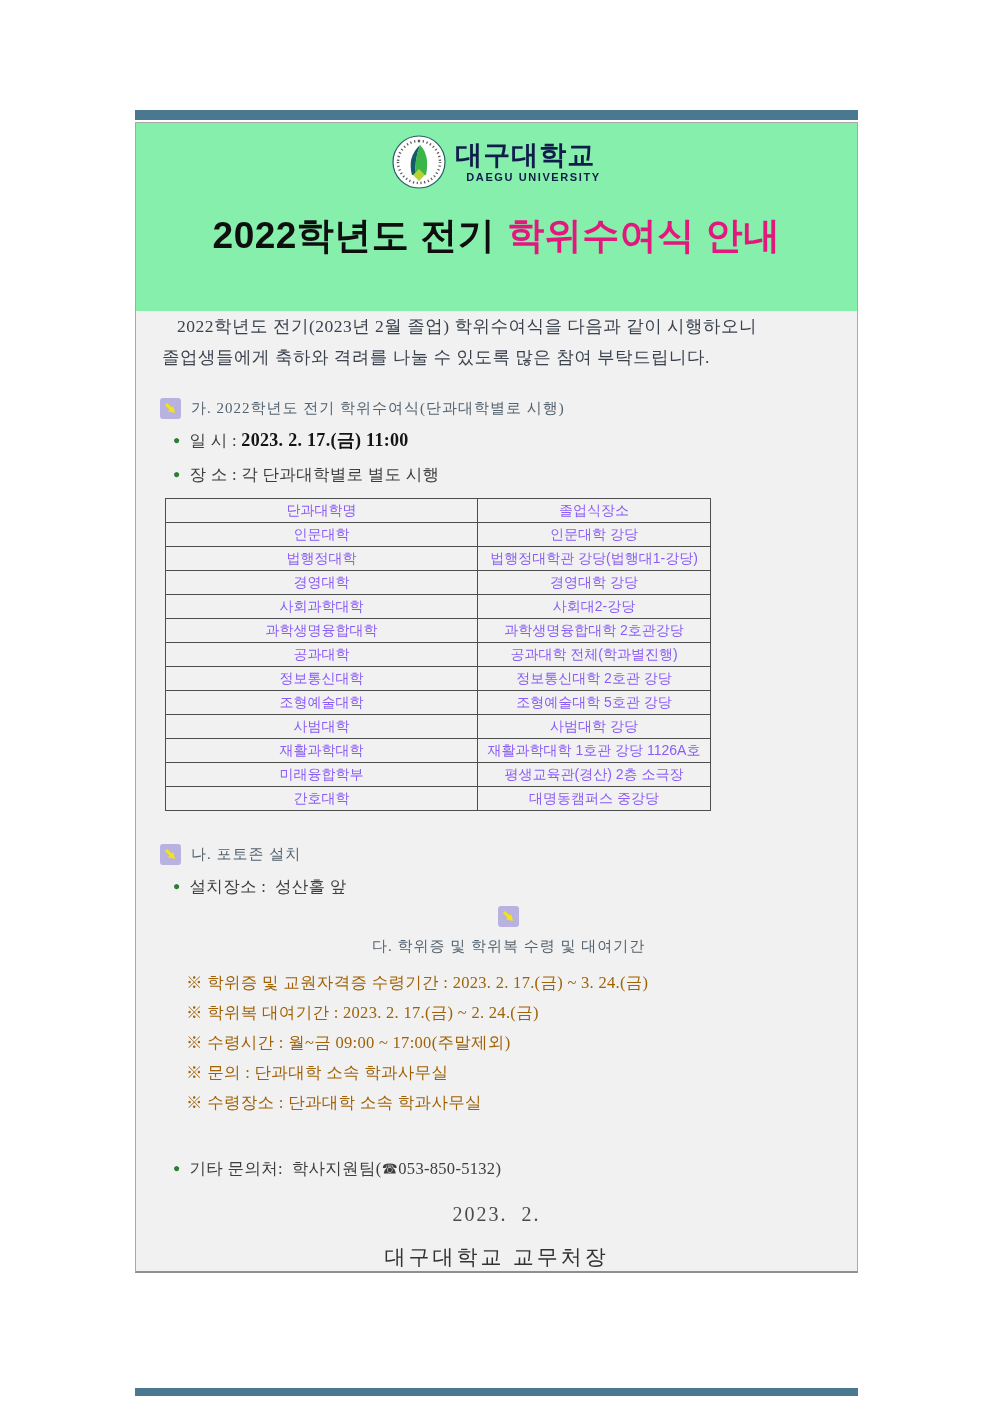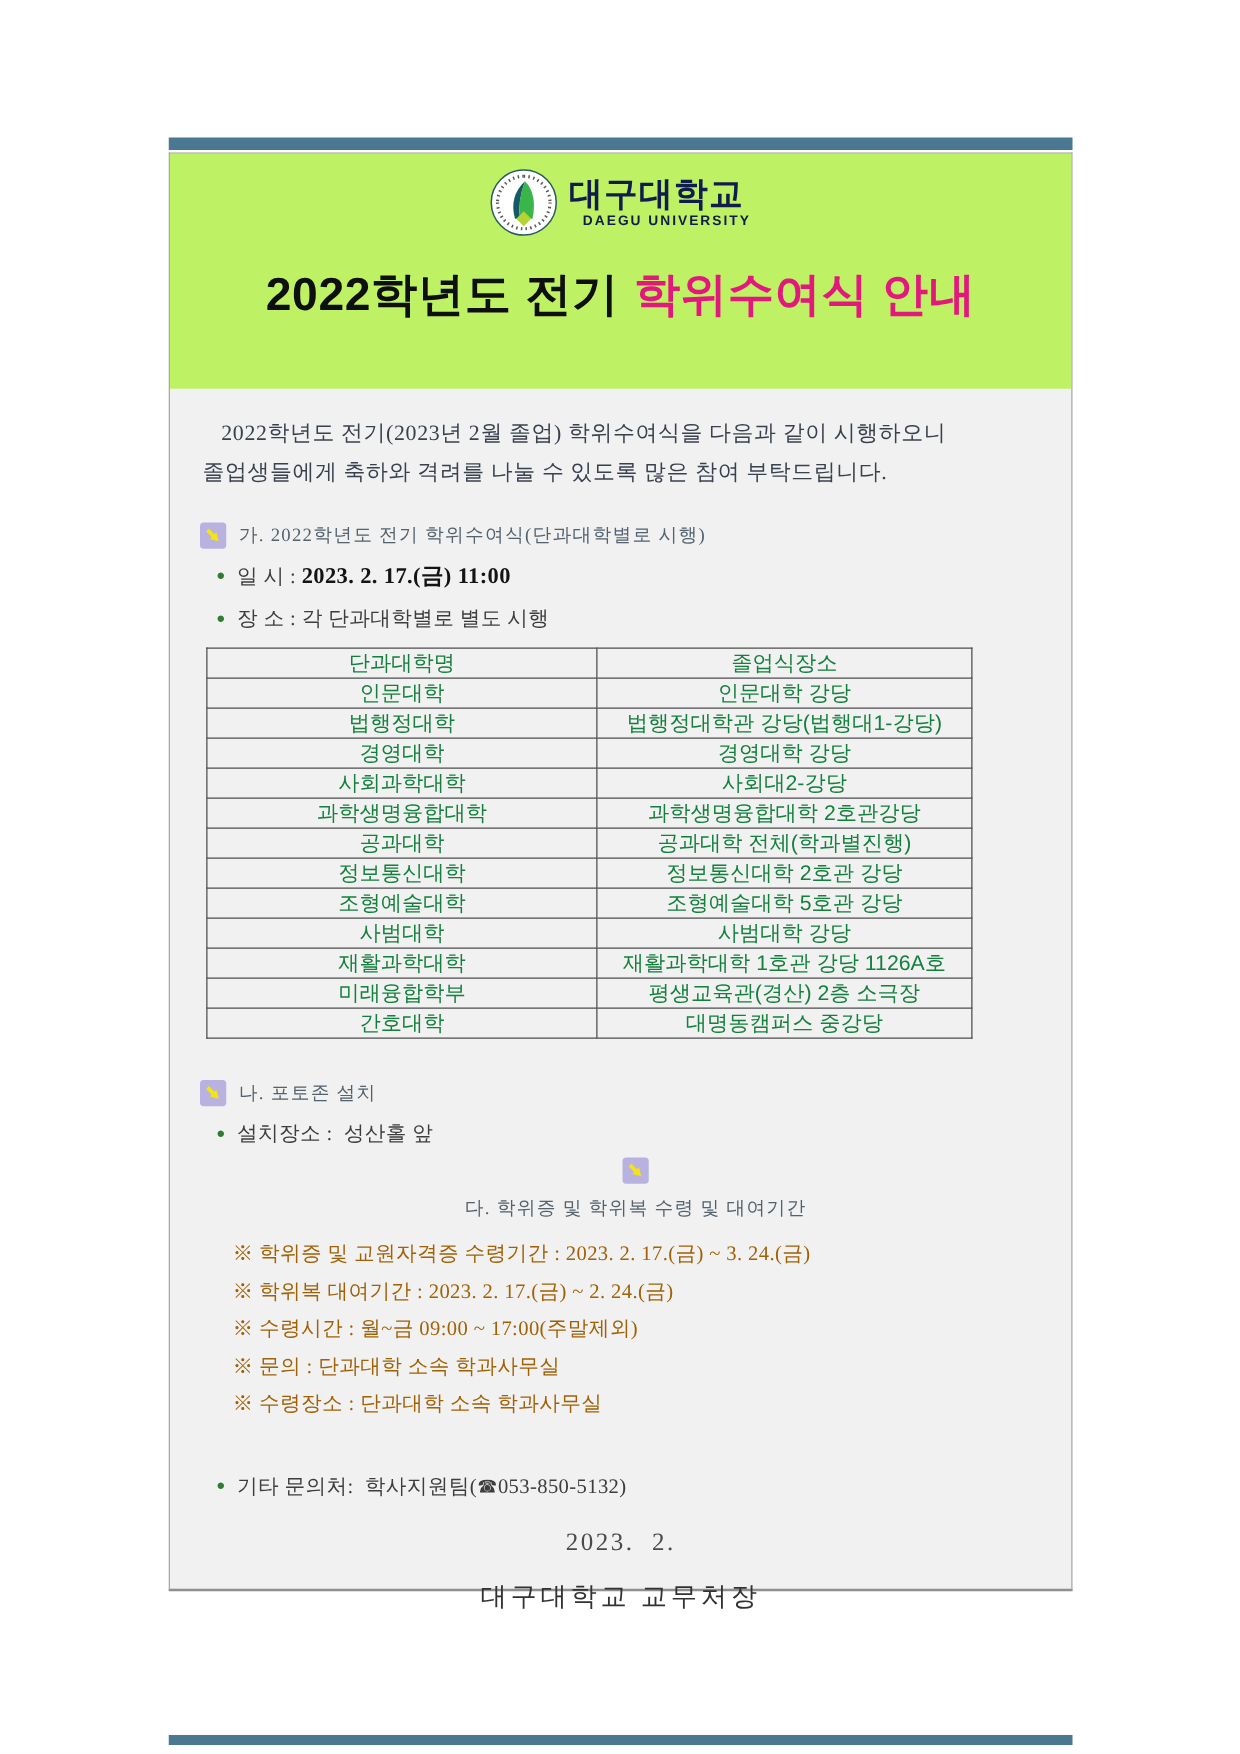--- a/index.html
+++ b/index.html
@@ -8,46 +8,46 @@
     font-family:"Liberation Sans",sans-serif;overflow:hidden;
   }
   .accent-bar{position:absolute;left:135px;width:723px;background:#4a7890;}
   .accent-bar.top{top:110px;height:10px;}
   .accent-bar.bottom{top:1388px;height:8px;}
   .doc-box{
     position:absolute;left:135px;top:122px;width:723px;height:1151px;
     background:#f1f1f1;border:1px solid #a8a8a8;border-bottom:2px solid #8f8f8f;
     box-sizing:border-box;
   }
-  .doc-header{background:#bef264;padding-top:12px;height:188px;box-sizing:border-box;}
+  .doc-header{background:#86efac;padding-top:12px;height:188px;box-sizing:border-box;}
   .logo-row{display:flex;justify-content:center;align-items:center;gap:9px;}
   .logo-text{display:flex;flex-direction:column;line-height:1;}
   .logo-kr{font-size:27px;font-weight:800;color:#101d4a;letter-spacing:1px;}
   .logo-en{font-size:11px;font-weight:700;color:#101d4a;letter-spacing:1.6px;margin-top:3px;margin-left:11px;}
   .doc-title{text-align:center;margin-top:22px;font-size:37px;font-weight:800;color:#0f0f0f;letter-spacing:0.5px;white-space:pre-wrap;}
   .doc-title .pink{color:#e2187d;margin-left:12px;}
-  .intro{margin-top:20px;padding:0 26px;font-family:"Liberation Serif",serif;font-size:17.5px;line-height:31px;color:#3a414e;letter-spacing:0.5px;}
+  .intro{padding:0 26px;font-family:"Liberation Serif",serif;font-size:17.5px;line-height:31px;color:#3a414e;letter-spacing:0.5px;}
   .intro .line1{text-indent:15px;}
   .section-heading{
     display:flex;align-items:center;gap:10px;margin-left:24px;
     font-family:"Liberation Serif",serif;font-size:15px;color:#53626e;letter-spacing:1px;
   }
   .sh-a{margin-top:25px;}
   .sh-b{margin-top:33px;}
   .sh-c{margin-top:7px;flex-direction:column;}
   .arrow-badge{width:21px;height:21px;border-radius:3px;background:#b7b2e0;display:inline-flex;align-items:center;justify-content:center;flex:0 0 21px;}
   .bullet-line{
     margin:9px 0 0 37px;font-family:"Liberation Serif",serif;font-size:16.5px;color:#3d3d3d;
     white-space:pre-wrap;letter-spacing:0.3px;line-height:24px;
   }
   .bullet-line .dot{color:#2e7d32;font-size:12px;margin-right:9px;vertical-align:2px;}
   .bullet-line .bold{font-weight:700;color:#141414;font-size:18px;}
   table.venue{
-    border-collapse:collapse;margin:11px 0 0 29px;width:613px;
-    font-family:"Liberation Sans",sans-serif;font-size:17px;color:#15803d;
+    border-collapse:collapse;margin:11px 0 0 29px;width:546px;
+    font-family:"Liberation Sans",sans-serif;font-size:14px;color:#8b5cf6;
   }
   table.venue td,table.venue th{
     border:1px solid #4d4d4d;height:23px;text-align:center;padding:0 4px;font-weight:400;
   }
   table.venue td.c1,table.venue th.c1{width:303px;}
   .notes{list-style:none;margin:12px 0 0 50px;padding:0;}
   .notes li{
     font-family:"Liberation Serif",serif;font-size:16.5px;color:#a16207;
     line-height:30px;letter-spacing:0.3px;white-space:pre-wrap;
   }

